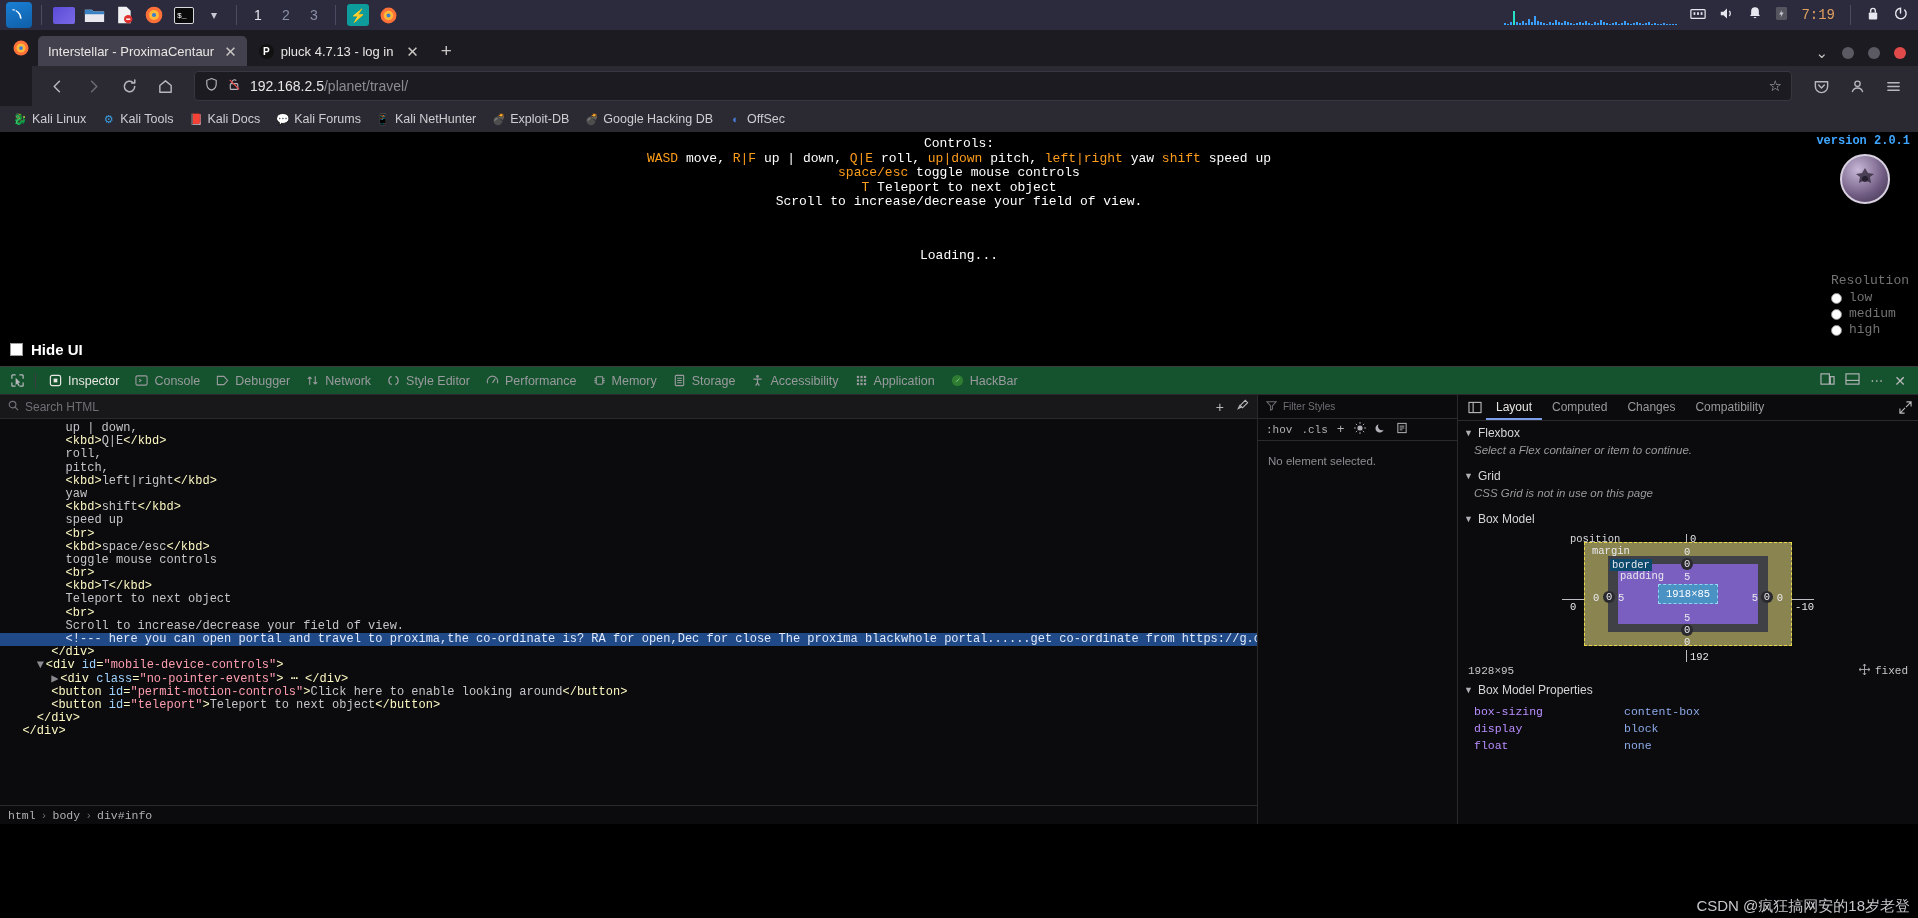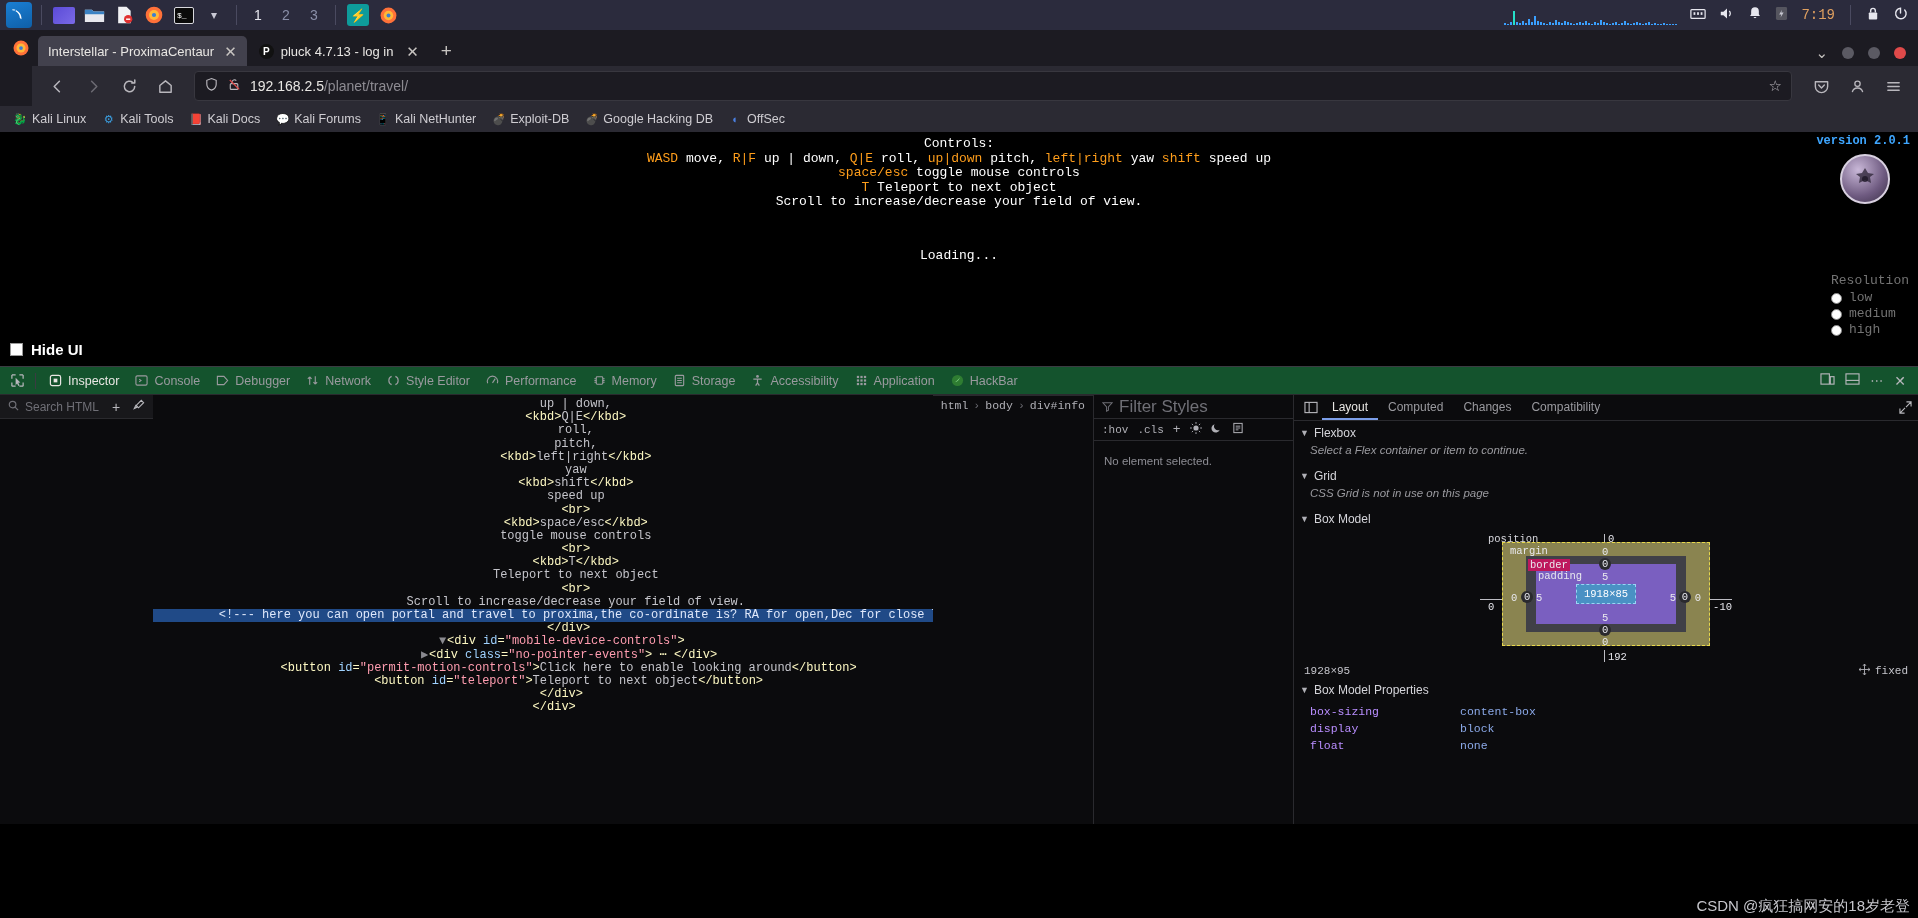--- a/index.html
+++ b/index.html
@@ -120,21 +120,21 @@
   .dt-vsep { width:1px;height:16px;background:#3b3b42;margin:0 5px;}
   .dt-tab {
     display:flex;align-items:center;gap:6px;padding:0 8px;height:24px;
     color:#9a9a9f; font-size:12.5px; white-space:nowrap;
   }
   .dt-tab.active { color:#e8e6e3; }
   .dt-tab .ti { display:flex;align-items:center; }
   .dt-toolbar-right { margin-left:auto; display:flex; align-items:center; gap:10px; padding-right:8px; color:#b8b8bd;}
 
   #dt-body { flex:1; display:flex; min-height:0; }
-  #markup-pane { width: 1094px; display:flex; flex-direction:row; border-right:1px solid #2a2a2e; min-width:0;text-align:center;}
+  #markup-pane { width: 1258px; display:flex; flex-direction:column; border-right:1px solid #2a2a2e; min-width:0;}
   #markup-search {
     height: 24px; display:flex; align-items:center; gap:6px; padding:0 8px;
     background:#18181b; border-bottom:1px solid #2a2a2e; color:#6f6f76; font-size:12px;
   }
   #markup-search .grow { flex:1; }
   #markup {
     flex:1; overflow:hidden; background:#0b0b0d;
     font-family:"Liberation Mono",monospace; font-size:12px; line-height:13.2px;
     padding-top: 3px; position:relative;
   }
@@ -150,21 +150,21 @@
   #markup-breadcrumb {
     height:19px; background:#0b0b0d; border-top:1px solid #2a2a2e;
     display:flex;align-items:center;gap:5px;padding:0 8px;
     font-family:"Liberation Mono",monospace; font-size:11.5px; color:#b0b0b6;
   }
   #markup-breadcrumb .sep { color:#6a6a70; }
 
   #rules-pane { width: 200px; border-right:1px solid #2a2a2e; display:flex;flex-direction:column;}
   #filter-styles {
     height:24px; display:flex; align-items:center; gap:6px; padding:0 8px;
-    border-bottom:1px solid #2a2a2e; color:#6f6f76; font-size:17px;
+    border-bottom:1px solid #2a2a2e; color:#6f6f76; font-size:10px;
   }
   #pseudo-row {
     height:22px; display:flex; align-items:center; gap:9px; padding:0 8px;
     border-bottom:1px solid #2a2a2e; font-size:11px; color:#b0b0b6;
     font-family:"Liberation Mono",monospace;
   }
   #no-element { padding:14px 10px; color:#8d8d94; font-size:11.5px;}
 
   #layout-pane { flex:1; display:flex; flex-direction:column; min-width:0;}
   #layout-tabs {
@@ -804,21 +804,21 @@
           <div class="bm-lab" style="left:8px;top:-1px;color:#d8d8de;">position</div>
           <div class="bm-val" style="left:128px;top:-1px;">0</div>
           <div class="bm-tick" style="left:124px;top:0;width:1px;height:10px;"></div>
 
           <div class="bm-margin"></div>
           <div class="bm-border"></div>
           <div class="bm-padding"></div>
           <div class="bm-content">1918×85</div>
 
           <div class="bm-lab" style="left:30px;top:11px;">margin</div>
-          <div class="bm-lab" style="left:48px;top:25px;background:#be185d;padding:0 2px;">border</div>
+          <div class="bm-lab" style="left:48px;top:25px;background:#0c4a6e;padding:0 2px;">border</div>
           <div class="bm-lab" style="left:58px;top:36px;">padding</div>
 
           <div class="bm-val" style="left:122px;top:12px;">0</div>
           <div class="bm-pill" style="left:119px;top:24px;">0</div>
           <div class="bm-val" style="left:122px;top:37px;">5</div>
           <div class="bm-val" style="left:122px;top:78px;">5</div>
           <div class="bm-pill" style="left:119px;top:90px;">0</div>
           <div class="bm-val" style="left:122px;top:102px;">0</div>
 
           <div class="bm-val" style="left:31px;top:58px;">0</div>

